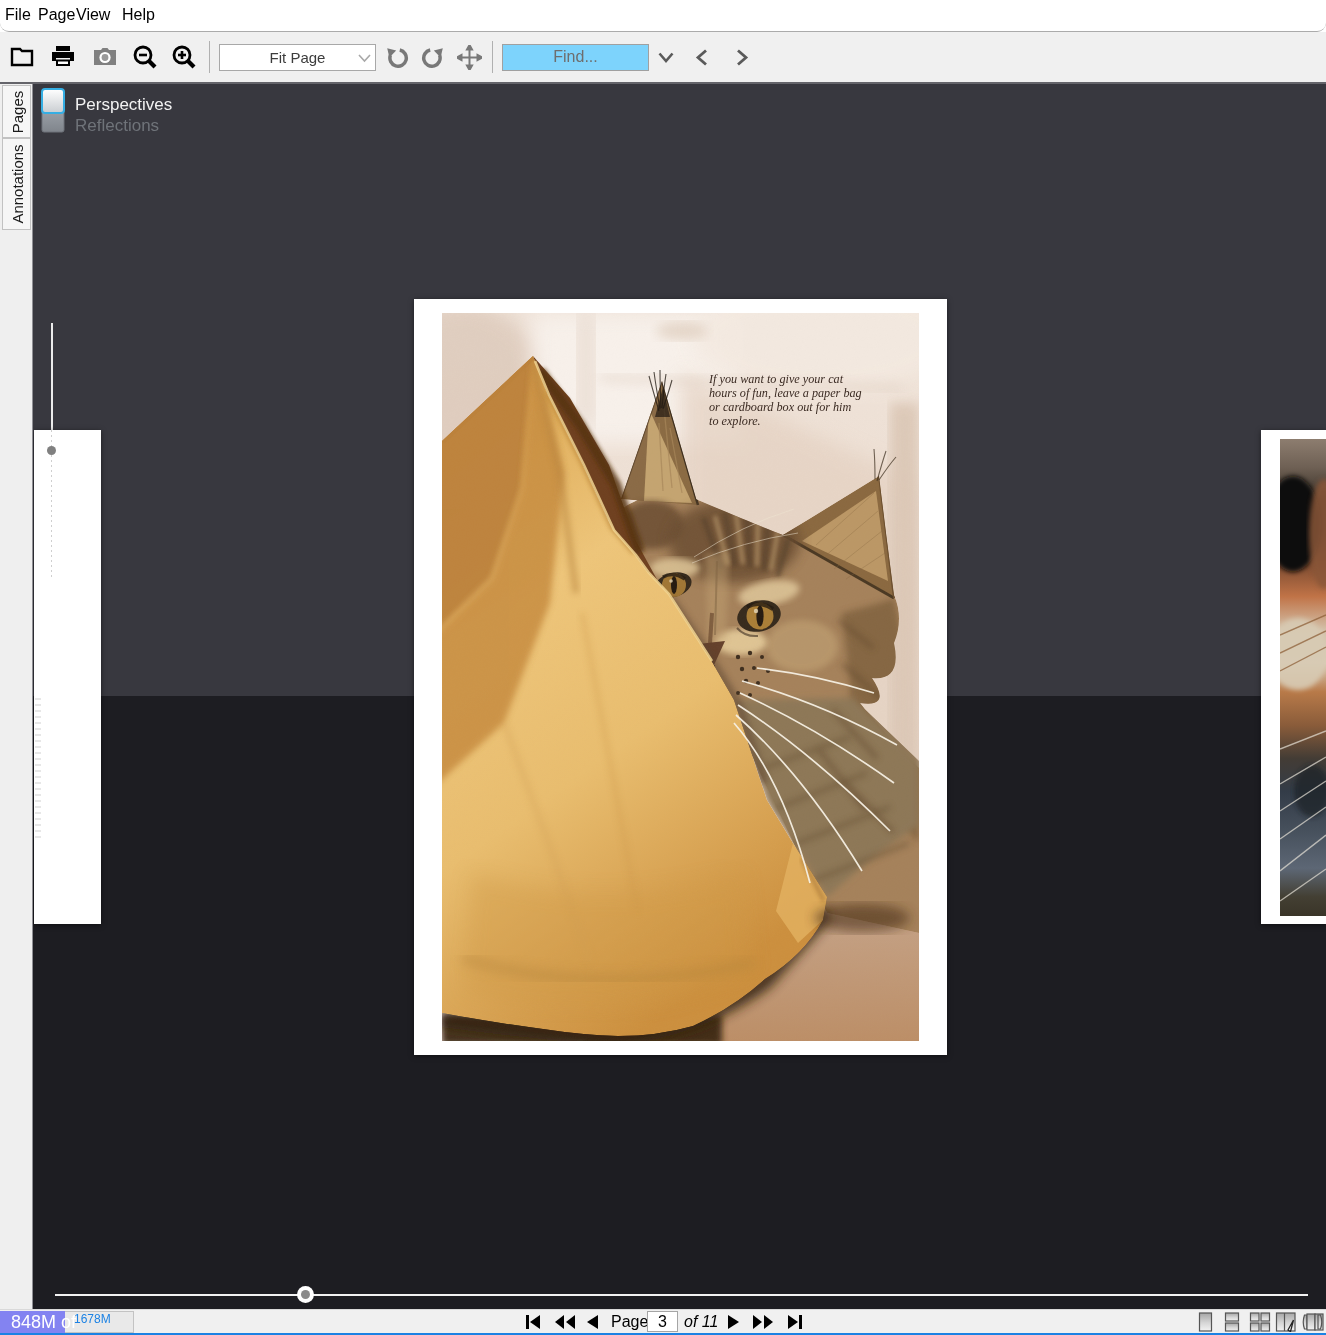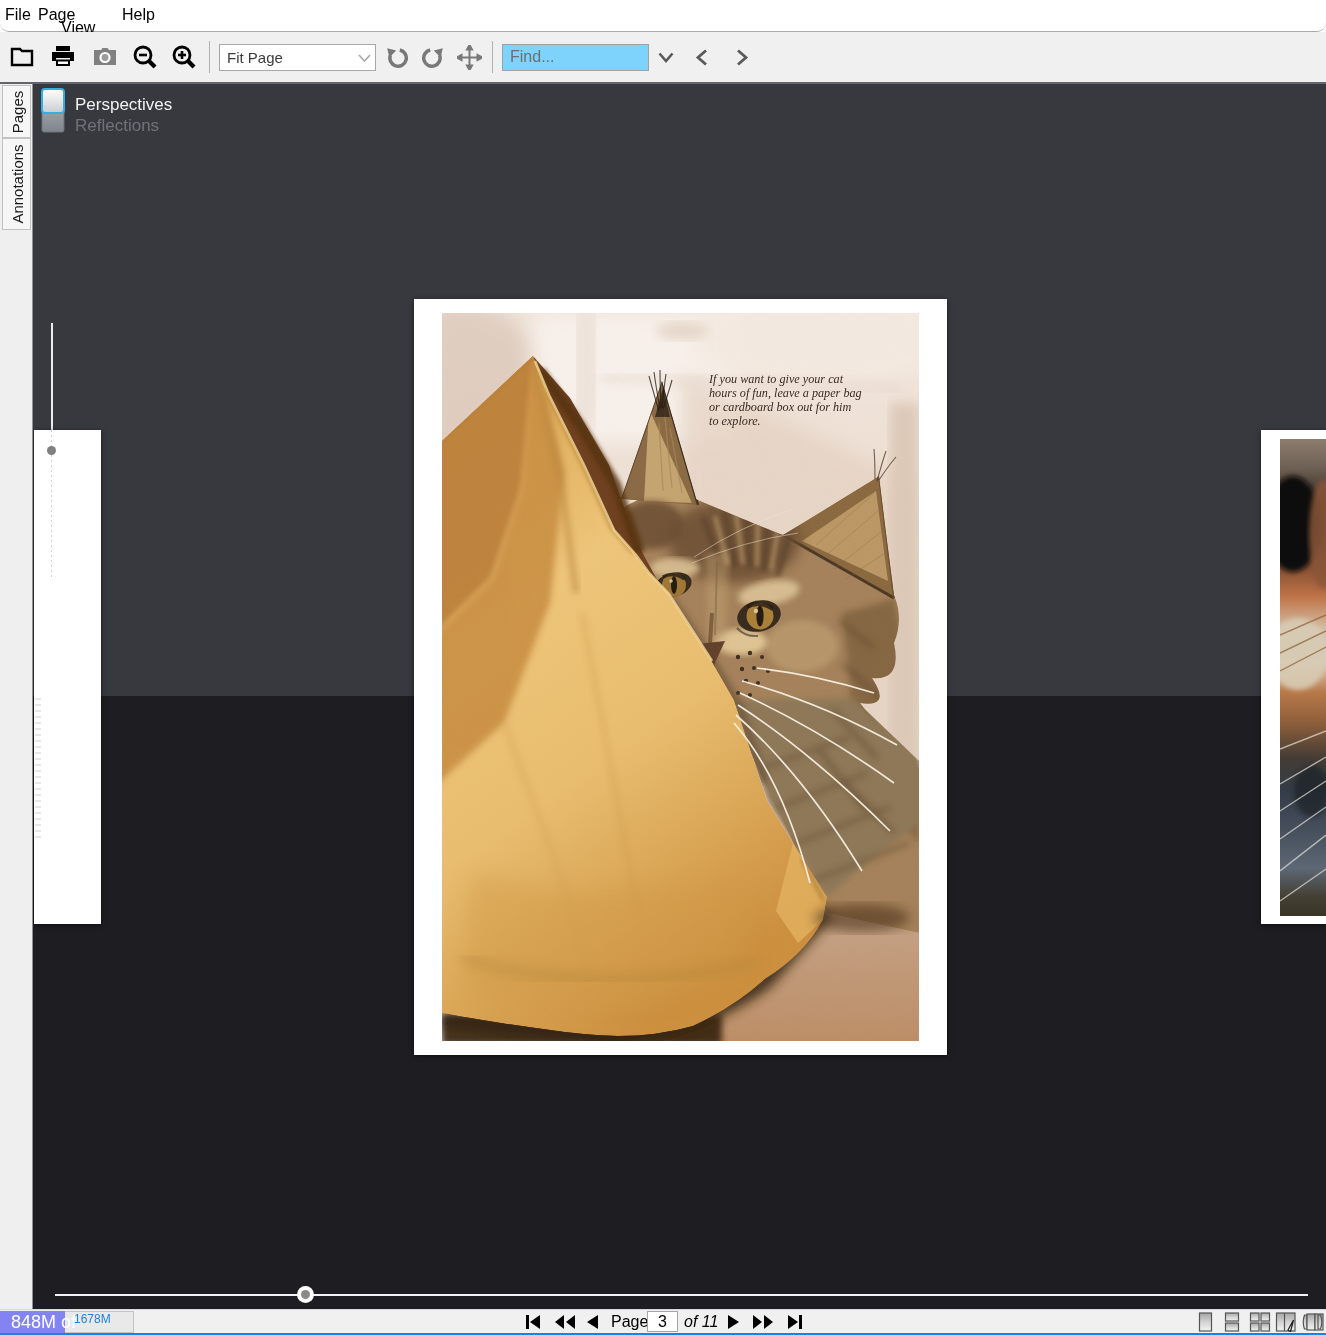--- a/index.html
+++ b/index.html
@@ -3,21 +3,21 @@
 <meta charset="utf-8">
 <style>
   * { margin:0; padding:0; box-sizing:border-box; }
   html,body { width:1326px; height:1335px; overflow:hidden; background:#fff;
               font-family:"Liberation Sans", sans-serif; }
   
   #menubar { position:absolute; left:0; top:0; width:1326px; height:32px; background:#ffffff;
              border-bottom:1px solid #ababab; z-index:5;border-radius:9px; }
   #menubar span { position:absolute; top:6px; font-size:16px; color:#000; }
   
-  #toolbar { position:absolute; left:0; top:32px; width:1326px; height:50px; background:#f0f0f0; z-index:5; }
+  #toolbar { position:absolute; left:0; top:32px; width:1326px; height:50px; background:#f0f0f0; z-index:5;text-align:center; }
   #toolbar svg { position:absolute; }
   .tsep { position:absolute; top:9px; width:1px; height:32px; background:#b0b0b0; }
   #fitpage { position:absolute; left:219px; top:12px; width:157px; height:27px; background:#fff;
              border:1px solid #a8a8a8; font-size:15px; color:#3c3c3c; padding:4px 7px; }
   #findbox { position:absolute; left:502px; top:12px; width:147px; height:27px; background:#7dd3fc;
              border:1px solid #a0a0a0; font-size:16px; color:#6e6e6e; padding:3px 7px; }
   
   #tbedge { position:absolute; left:0; top:82px; width:1326px; height:2px; background:#64646a; z-index:4; }
   
   #sidebar { position:absolute; left:0; top:84px; width:33px; height:1225px; background:#efefef;
@@ -56,21 +56,21 @@
   #pagebox { position:absolute; left:647px; top:1px; width:31px; height:21px; background:#fff;
              border:1px solid #a5a5a5; text-align:center; font-size:16px; padding-top:1px; }
   #layouticons { position:absolute; right:0; top:0; width:140px; height:24px; }
   #bluebar { position:absolute; left:0; top:1333px; width:1326px; height:2px; background:#1b82e4; z-index:6; }
 </style>
 </head>
 <body>
 <div id="menubar">
   <span style="left:5px;">File</span>
   <span style="left:38px;">Page</span>
-  <span style="left:61px;margin-top:13px;">View</span>
+  <span style="left:76px;">View</span>
   <span style="left:122px;">Help</span>
 </div>
 <div id="toolbar">
 
   <svg style="left:10px; top:14px;" width="24" height="22" viewBox="0 0 24 22">
     <path d="M2 5 L2 19 L22 19 L22 5 L12 5 L10 3 L2 3 Z" fill="none" stroke="#000" stroke-width="2.4"></path>
   </svg>
 
   <svg style="left:51px; top:13px;" width="24" height="22" viewBox="0 0 24 22">
     <rect x="5" y="1" width="14" height="5" fill="#000"></rect>

